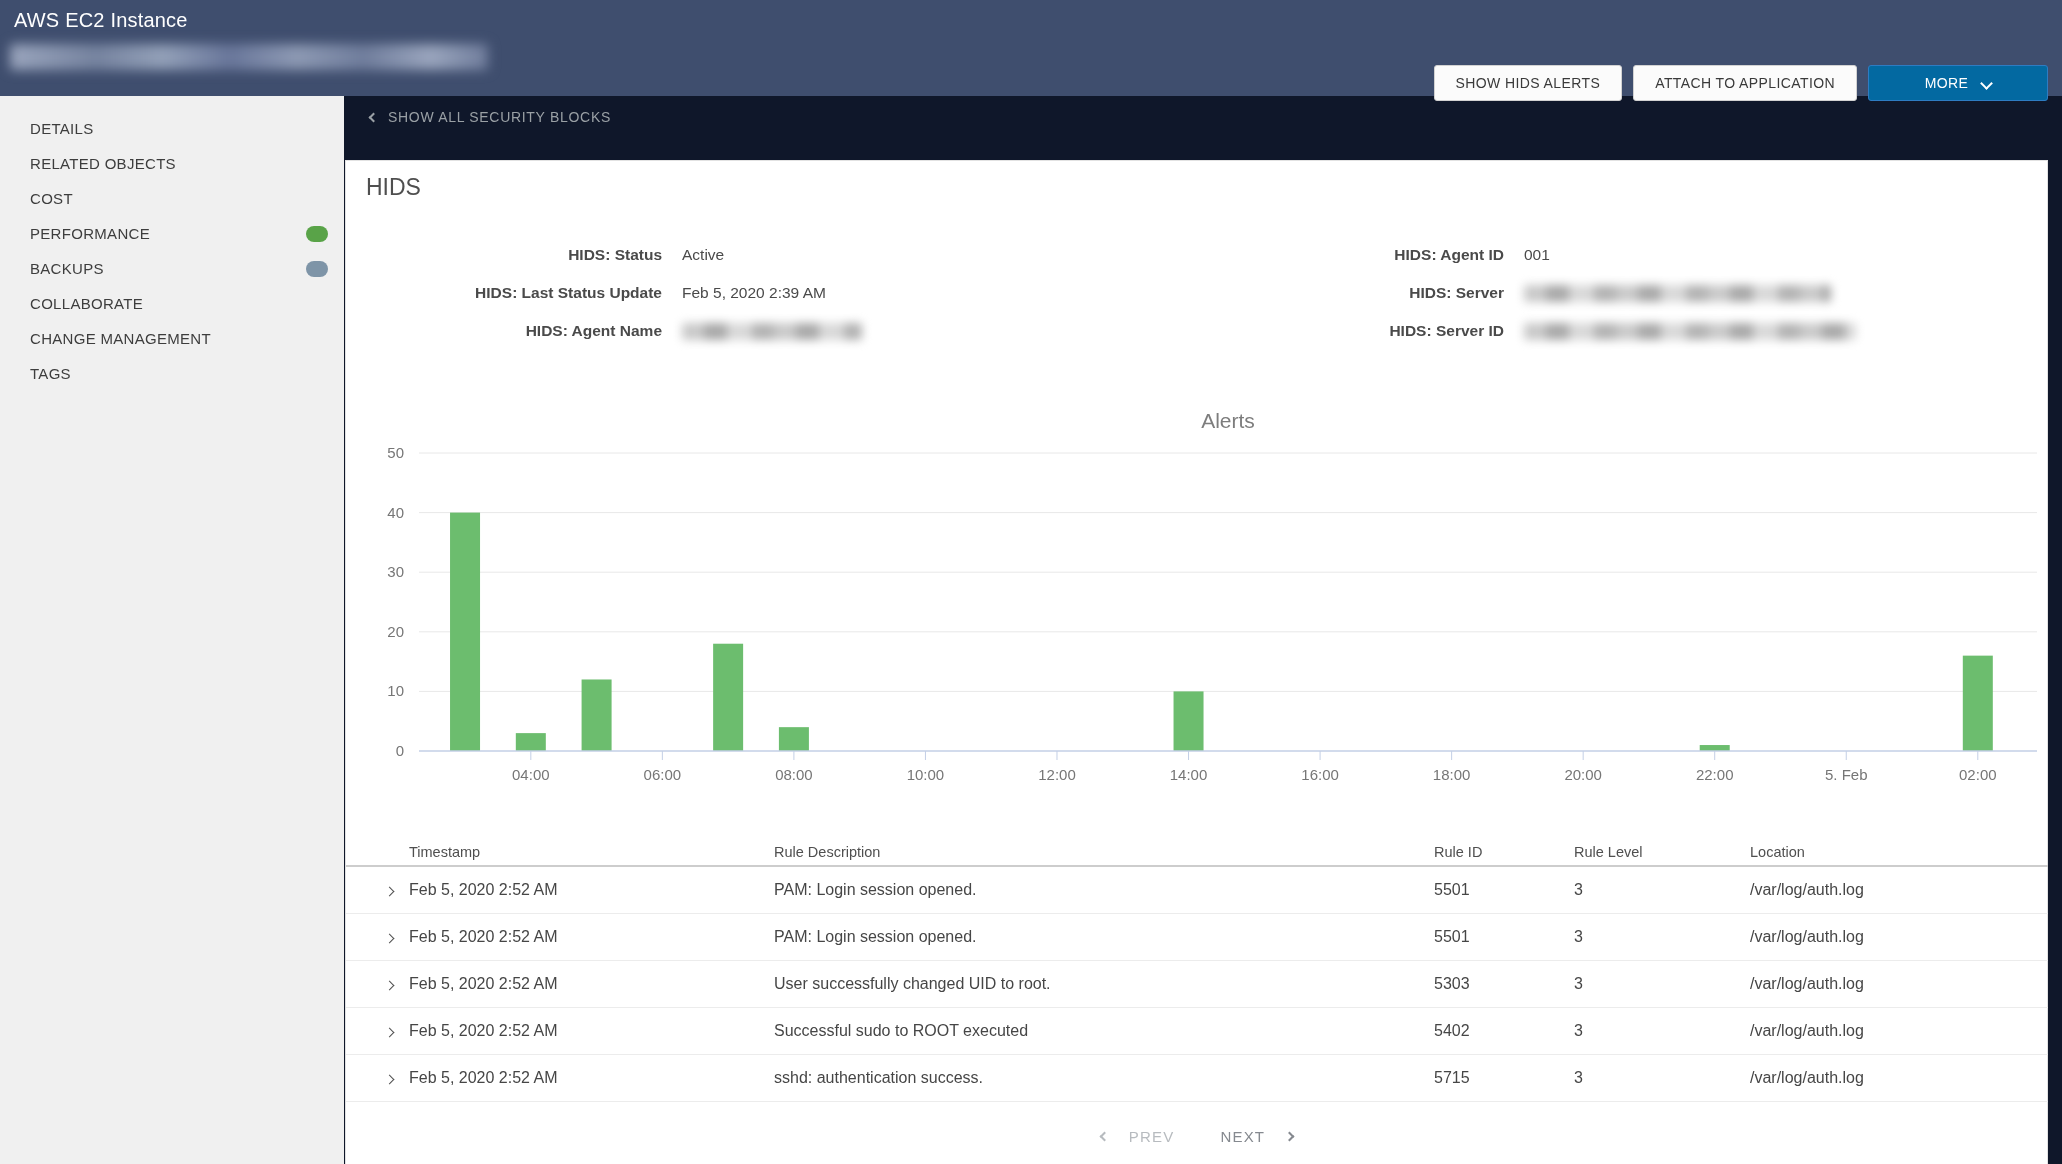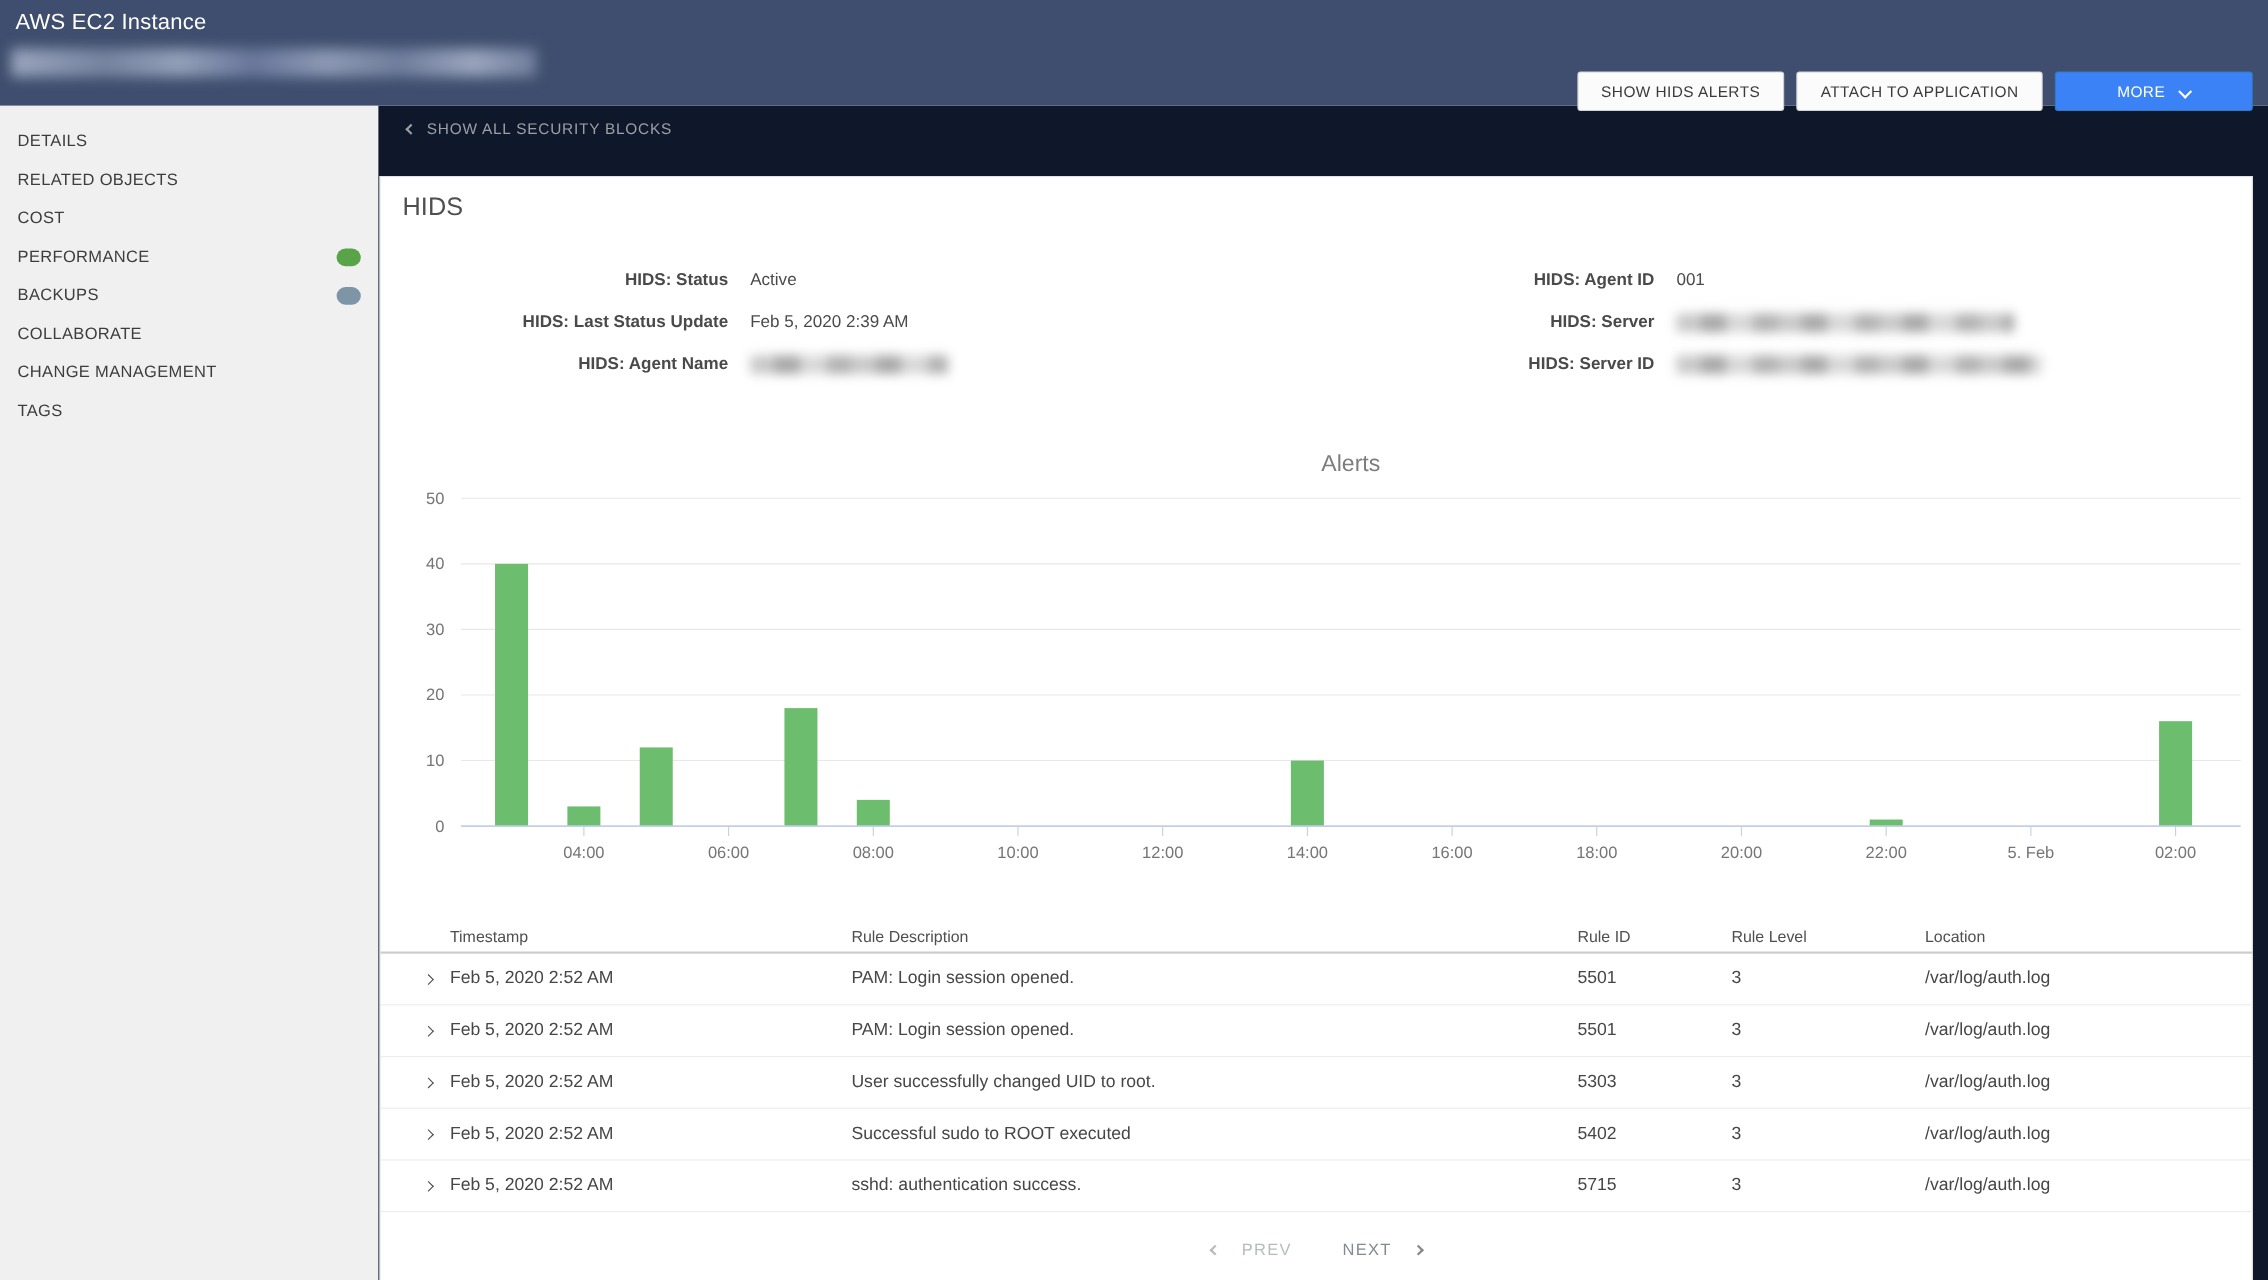--- a/index.html
+++ b/index.html
@@ -17,25 +17,25 @@
   
   .topbar { position:absolute; left:0; top:0; width:2062px; height:96px; background:#3f4e6e; z-index:5; }
   .topbar-title { position:absolute; left:14px; top:9px; font-size:20px; color:#ffffff; letter-spacing:.2px; }
   .topbar-blur { position:absolute; left:10px; top:44px; width:478px; height:26px; border-radius:3px;
        background:linear-gradient(90deg,#9aa5bd 0%,#76839f 18%,#93a0b8 32%,#69769a 46%,#8d99b3 60%,#707d9c 74%,#9aa5bd 88%,#6f7c9b 100%);
        filter: blur(6px); }
   .topbar-actions { position:absolute; right:14px; top:21px; height:36px; display:flex; gap:11px; }
   .btn { height:36px; border-radius:3px; font-family:"Liberation Sans",sans-serif;
          font-size:14px; letter-spacing:.4px; display:flex; align-items:center; cursor:pointer;margin-top:44px; }
   .btn-white { background:#fbfbfb; color:#3a3a3a; border:1px solid #d2d2d2; padding:0 21px; }
-  .btn-blue  { background:#3b82f6; color:#ffffff; border:1px solid #2e7cc2; min-width:180px;
+  .btn-blue  { background:#0369a1; color:#ffffff; border:1px solid #2e7cc2; min-width:180px;
                justify-content:center; gap:14px; }
 
   
-  .sidebar { position:absolute; left:0; top:96px; width:344px; bottom:0; background:#f0f0f0; }
+  .sidebar { position:absolute; left:0; top:96px; width:344px; bottom:0; background:#f0f0f0;padding-left:14px; }
   .side-nav { padding-top:15px; }
   .side-item { position:relative; height:35px; display:flex; align-items:center; padding:0 16px;
                font-size:15px; color:#3d3d3d; letter-spacing:.3px; cursor:pointer; }
   .side-label { position:relative; z-index:3; }
   .side-pill { position:absolute; left:6px; right:14px; top:1px; bottom:1px;
                background:#e1e1e1; border-radius:17px; z-index:1; }
   .pink-ring { position:absolute; left:2px; right:8px; top:-5px; bottom:-4px;
                border:5px solid #e8487f; border-radius:26px; z-index:4; pointer-events:none; }
   .side-dot { position:absolute; right:16px; top:50%; margin-top:-8px; width:22px; height:16px;
               border-radius:8px; z-index:3; }

